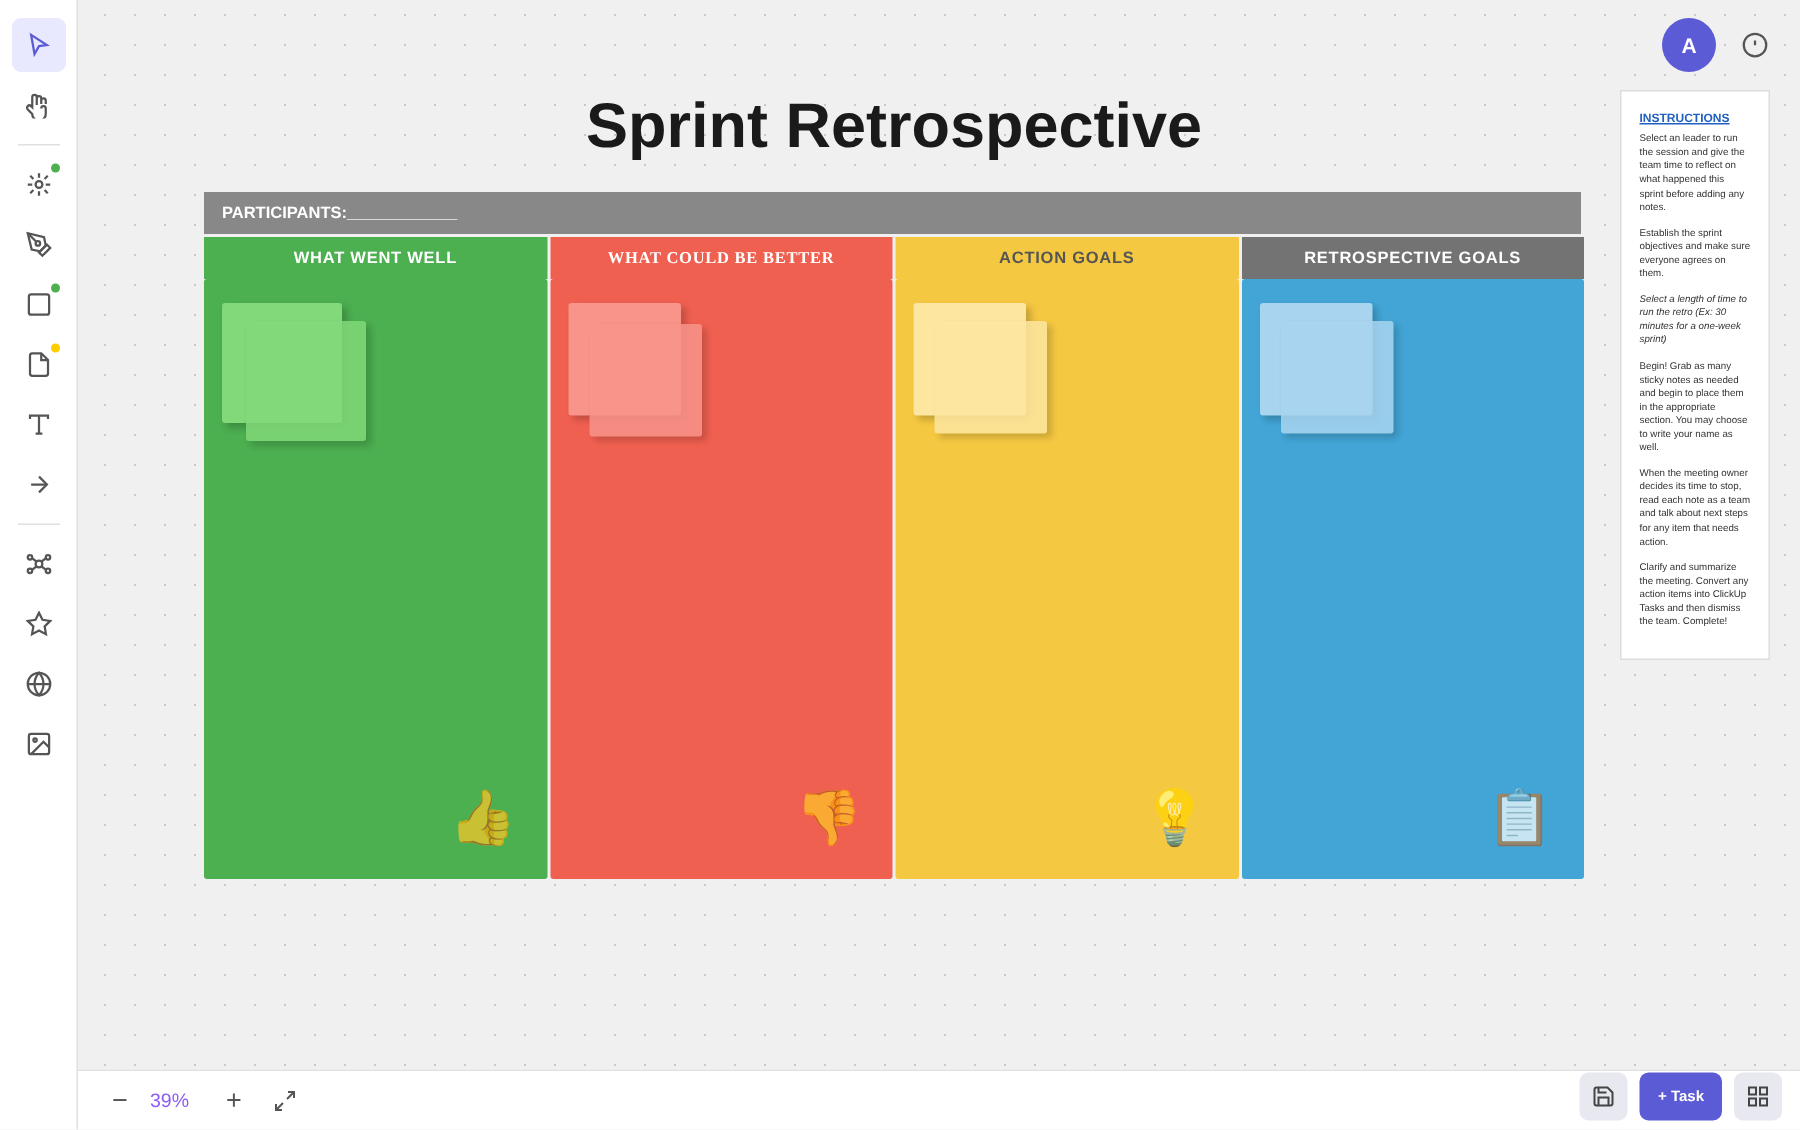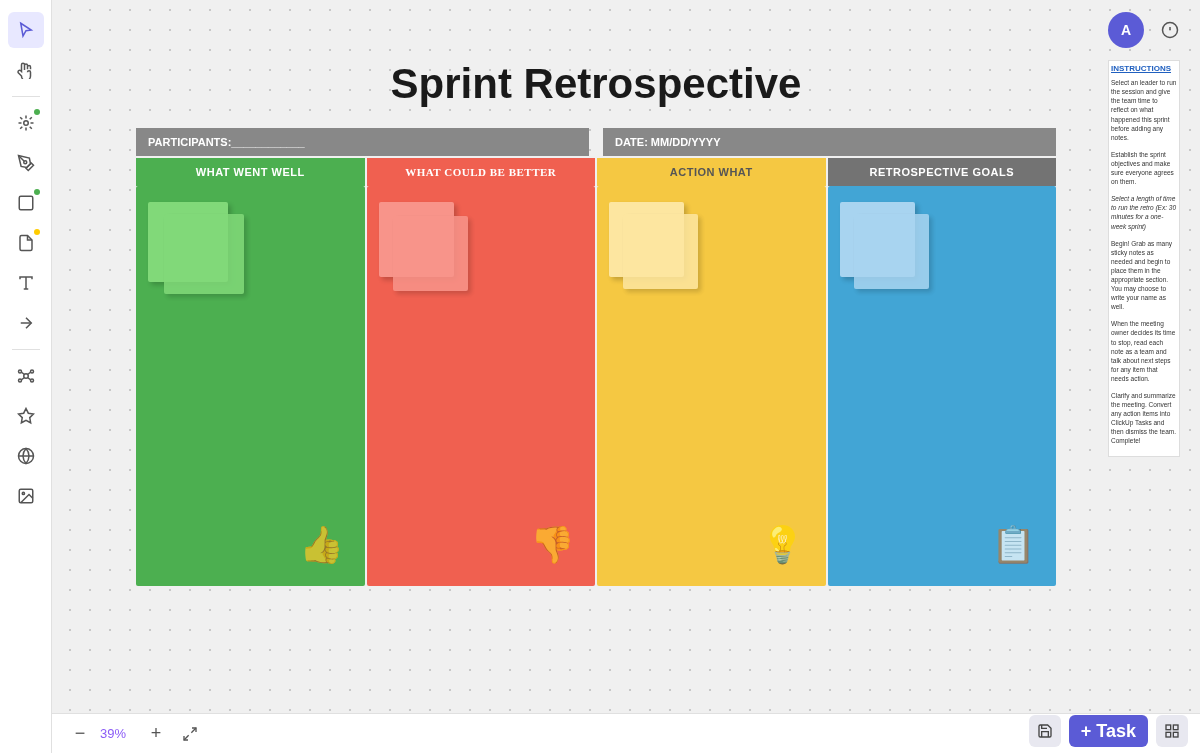--- a/index.html
+++ b/index.html
@@ -121,24 +121,24 @@
       color: #1a1a1a;
       margin-bottom: 20px;
       font-family: Arial, sans-serif;
     }
 
     
     #instructions-panel {
       position: absolute;
       top: 60px;
       right: 20px;
-      width: 72px;
+      width: 100px;
       background: #fff;
       border: 1px solid #ddd;
-      padding: 2px;
+      padding: 12px;
       font-size: 7px;
       color: #333;
       line-height: 1.4;
     }
     #instructions-title {
       font-weight: bold;
       font-size: 8px;
       color: #2060c0;
       text-decoration: underline;
       margin-bottom: 4px;
@@ -295,21 +295,21 @@
     }
     .action-btn {
       height: 32px;
       border: none;
       border-radius: 6px;
       cursor: pointer;
       display: flex;
       align-items: center;
       gap: 6px;
       padding: 0 12px;
-      font-size: 18px;
+      font-size: 10px;
       font-weight: 600;
     }
     .btn-save {
       background: #e8e8f0;
       color: #444;
       width: 32px;
       padding: 0;
       justify-content: center;
     }
     .btn-task {
@@ -425,27 +425,26 @@
     </svg>
   </button>
 </div>
 
 <div id="canvas">
   <div id="board">
     <div id="board-title">Sprint Retrospective</div>
 
     <div id="header-row">
       <div class="header-info">PARTICIPANTS:____________</div>
-      <div class="header-info">DATE: MM/DD/YYYY</div>
     </div>
 
     <div id="columns-header">
       <div class="col-header green">WHAT WENT WELL</div>
       <div class="col-header red">WHAT COULD BE BETTER</div>
-      <div class="col-header yellow">ACTION WHAT</div>
+      <div class="col-header yellow">ACTION GOALS</div>
       <div class="col-header blue">RETROSPECTIVE GOALS</div>
     </div>
 
     <div id="columns-body">
 
       <div class="col-body green">
         <div class="sticky sticky-green" style="top:16px; left:12px; width:80px; height:80px;"></div>
         <div class="sticky sticky-green" style="top:28px; left:28px; width:80px; height:80px; opacity:0.85;"></div>
         <div class="col-icon icon-green">👍</div>
       </div>

